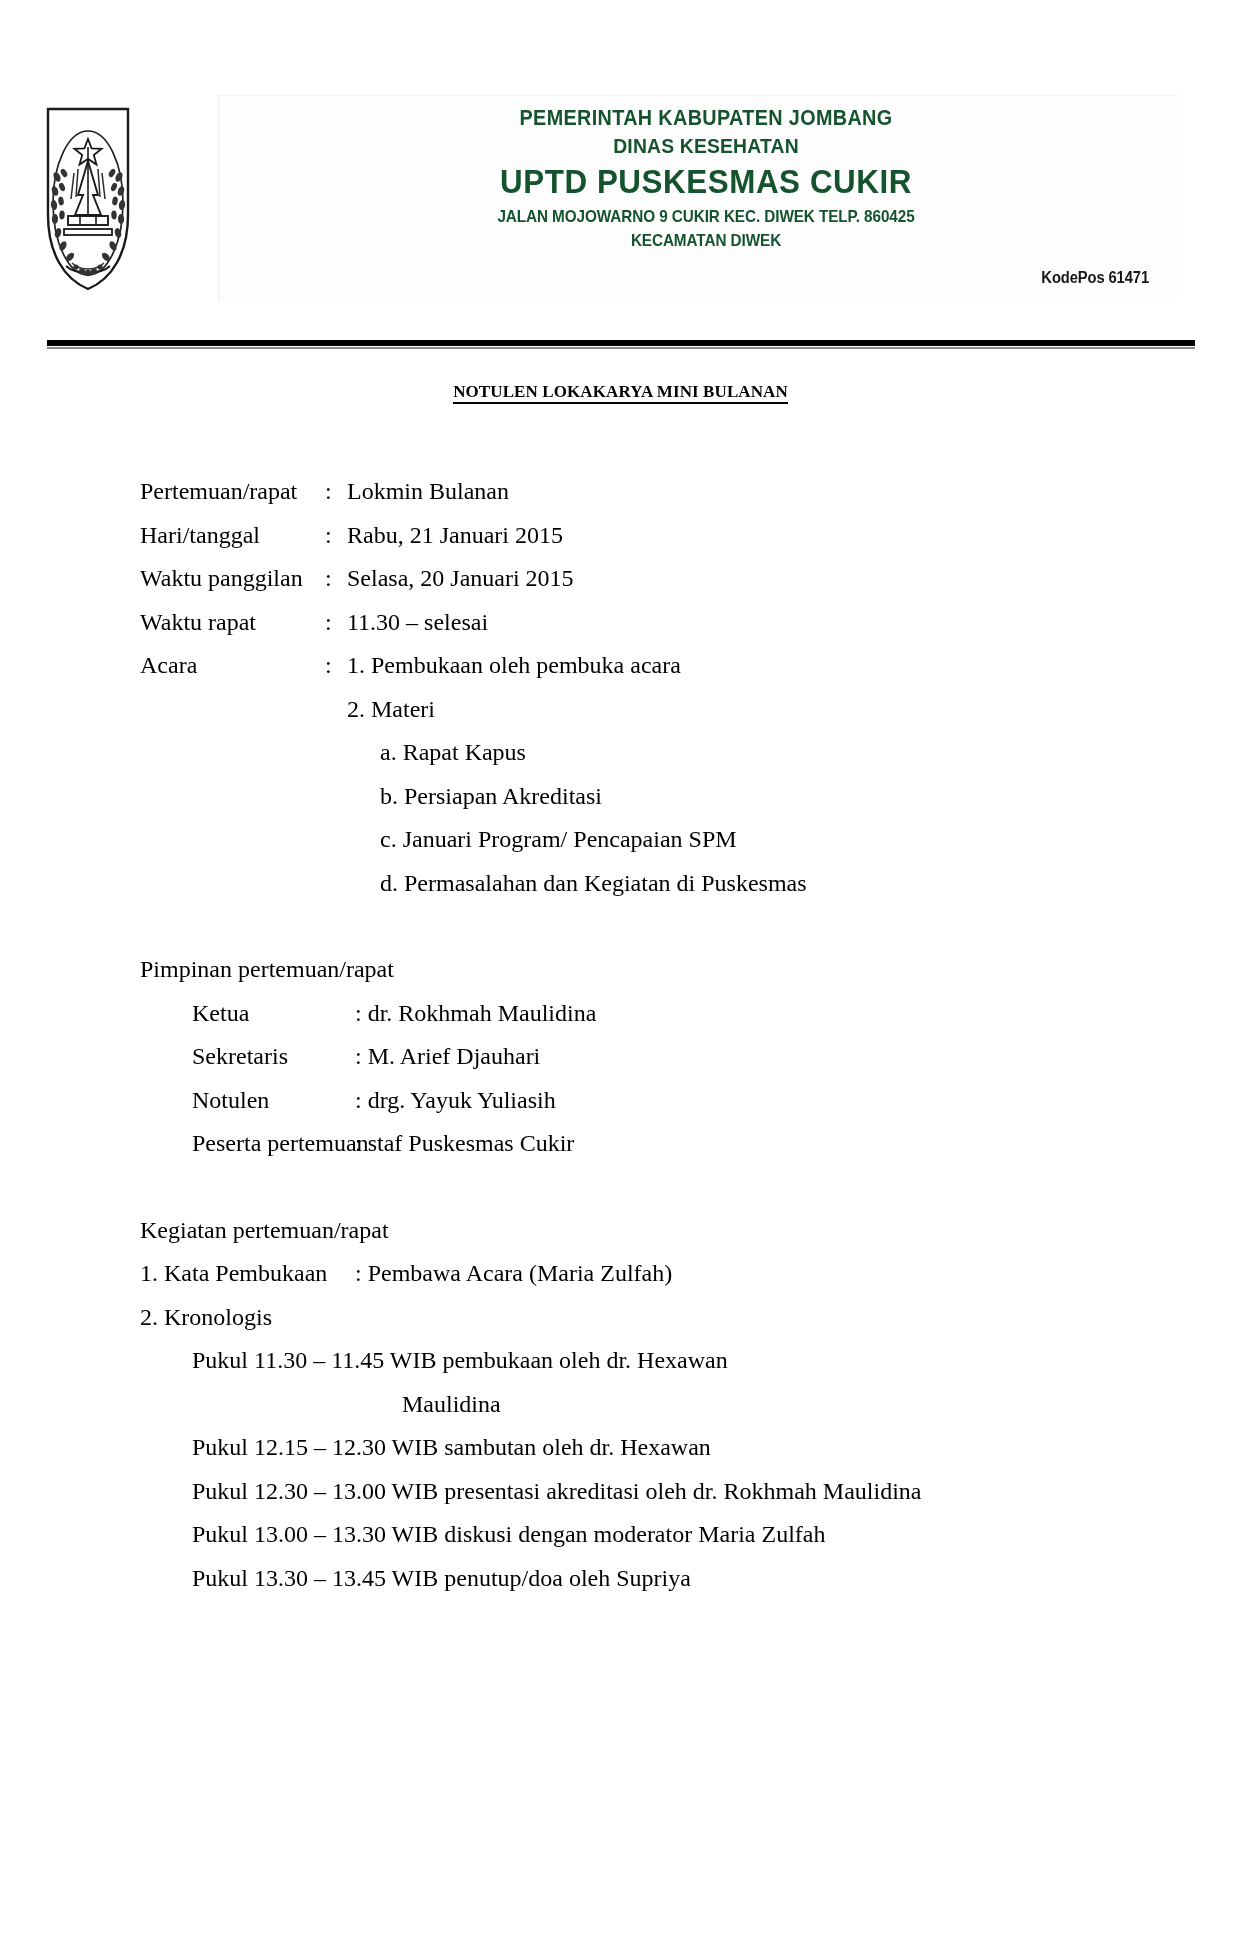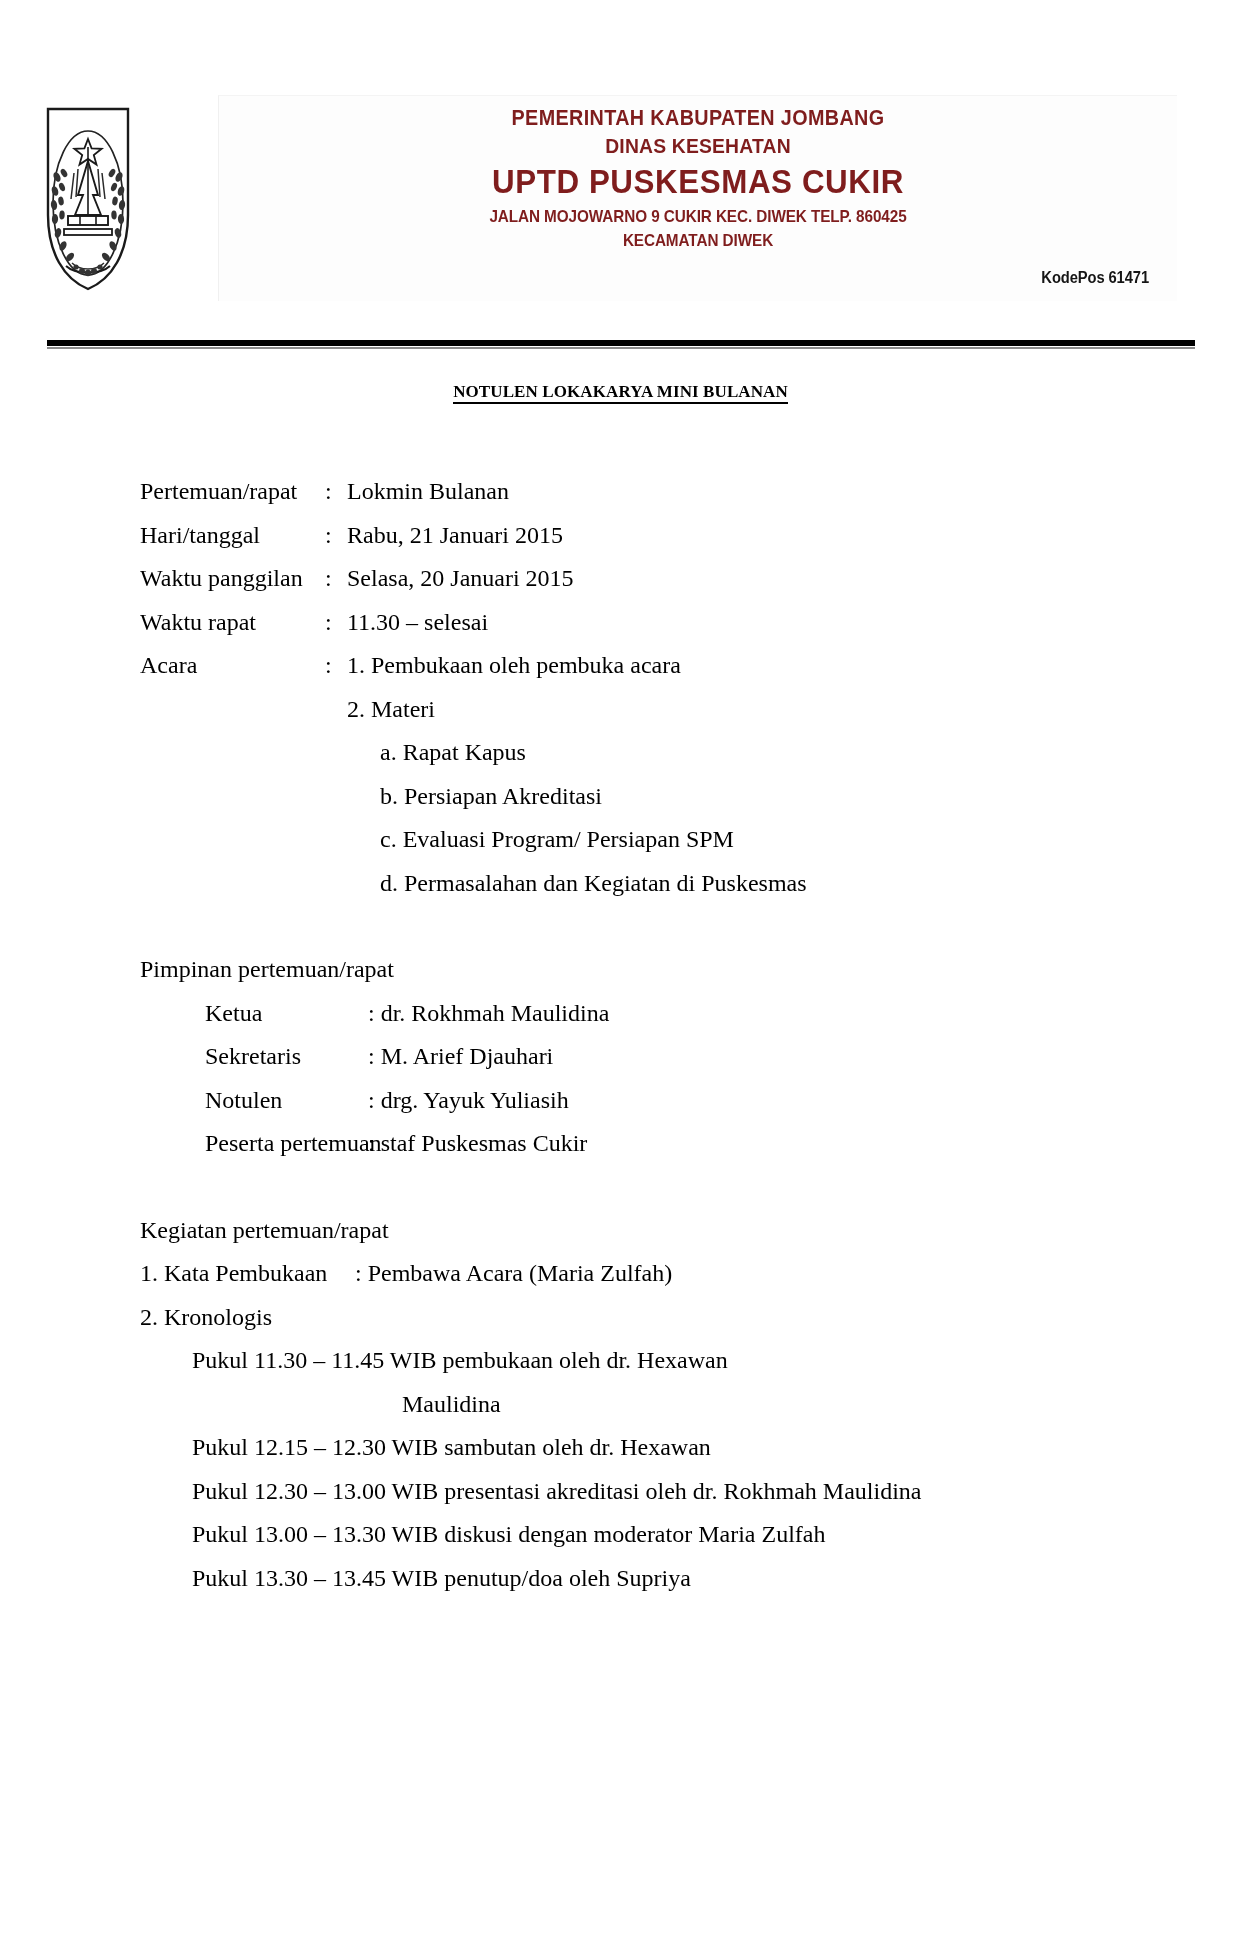--- a/index.html
+++ b/index.html
@@ -47,26 +47,26 @@
     top: 0px;
     width: 958px;
     height: 205px;
     background: #fdfdfd;
     border-left: 1px solid #f0f0f0;
     border-top: 1px solid #f4f4f4;
   }
 
   .head-lines {
     position: absolute;
-    left: 0;
+    left: 8px;
     top: 8px;
     width: 958px;
     text-align: center;
     font-family: "Liberation Sans", "DejaVu Sans", sans-serif;
-    color: #7f1d1d;
+    color: #14532d;
   }
   .hl-1 {
     font-size: 21.5px;
     font-weight: 700;
     letter-spacing: 0.4px;
     line-height: 28px;
     transform: scaleX(0.92);
   }
   .hl-2 {
     font-size: 21px;
@@ -191,21 +191,20 @@
 
   .lead-row {
     display: flex;
     align-items: baseline;
     padding-left: 52px;
   }
   .lead-label {
     width: 163px;
     flex: 0 0 163px;
     white-space: nowrap;
-    margin-left: 13px;
   }
   .lead-value {
     flex: 1 1 auto;
     white-space: nowrap;
   }
 
   .act-row {
     display: flex;
     align-items: baseline;
   }
@@ -341,21 +340,21 @@
     </div>
     <div class="meta-row">
       <div class="meta-label">Acara</div>
       <div class="meta-colon">:</div>
       <div class="meta-value">1. Pembukaan oleh pembuka acara</div>
     </div>
 
     <div class="agenda-sub">2. Materi</div>
     <div class="agenda-sub-2">a. Rapat Kapus</div>
     <div class="agenda-sub-2">b. Persiapan Akreditasi</div>
-    <div class="agenda-sub-2">c. Evaluasi Program/ Persiapan SPM</div>
+    <div class="agenda-sub-2">c. Januari Program/ Pencapaian SPM</div>
     <div class="agenda-sub-2">d. Permasalahan dan Kegiatan di Puskesmas</div>
 
     <div class="gap-lg"></div>
 
     <div class="section-head">Pimpinan pertemuan/rapat</div>
     <div class="lead-row">
       <div class="lead-label">Ketua</div>
       <div class="lead-value">: dr. Rokhmah Maulidina</div>
     </div>
     <div class="lead-row">

